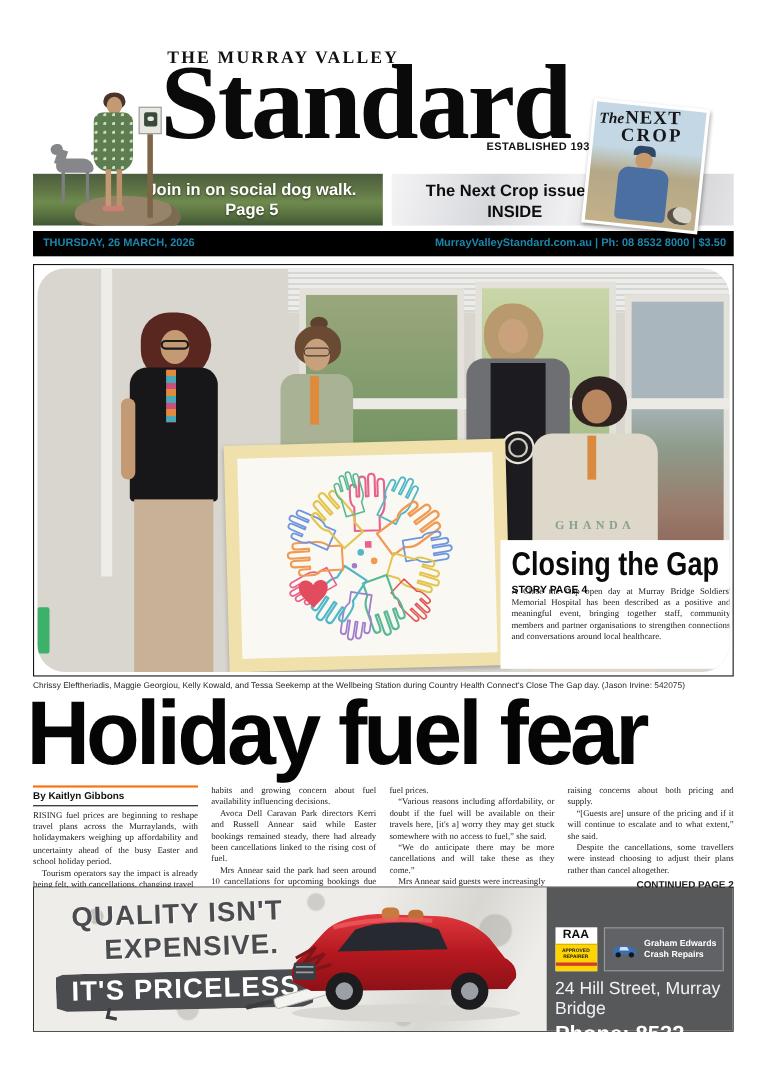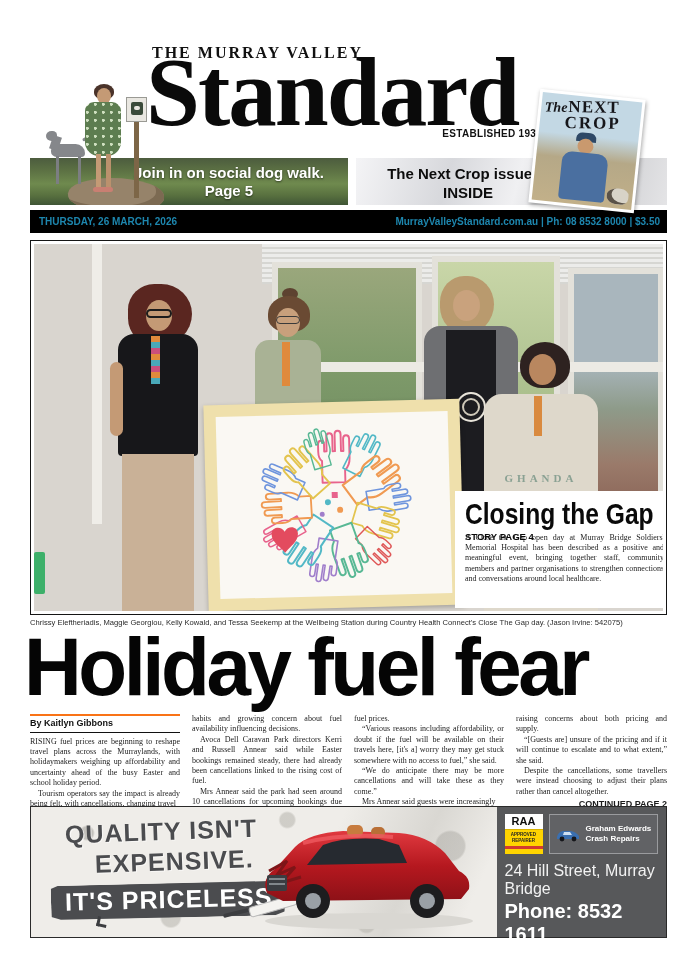--- a/index.html
+++ b/index.html
@@ -68,21 +68,21 @@
 
   
   .datebar{position:absolute;left:30px;top:210px;width:637px;height:23px;background:#000000;
      color:#1d86ae;font-weight:bold;font-size:10px;}
   .datebar .d-left{position:absolute;left:9px;top:6px;}
   .datebar .d-right{position:absolute;right:7px;top:6px;}
 
   
   .photo-frame{position:absolute;left:30px;top:240px;width:637px;height:375px;border:1.5px solid #151515;
      background:#fff;padding:3px;}
-  .scene{position:relative;width:100%;height:100%;background:#d9d5cf;overflow:hidden;}
+  .scene{position:relative;width:100%;height:100%;background:#d9d5cf;overflow:hidden;border-radius:25px;}
   .scene div{position:absolute;}
   .door-frame{left:58px;top:0;width:10px;height:280px;background:#efede8;}
   .win-blinds{left:228px;top:0;width:402px;height:40px;
      background:repeating-linear-gradient(180deg,#ececea 0 3px,#d6d6d2 3px 5px);}
   .win-a{left:238px;top:18px;width:150px;height:216px;border:6px solid #e3e1da;
      background:linear-gradient(180deg,#9aa77c,#7e9a6a 50%,#6d8a5e);}
   .win-b{left:398px;top:12px;width:128px;height:224px;border:6px solid #e3e1da;
      background:linear-gradient(180deg,#c9d6a8,#9ab37e);}
   .win-c{left:534px;top:24px;width:96px;height:236px;border:6px solid #e3e1da;
      background:linear-gradient(180deg,#a9b6bd 0%,#a9b6bd 40%,#8e9b8a 60%,#9a7a6a 85%,#8e6a5c 100%);}
@@ -165,21 +165,21 @@
   .slog3{position:absolute;left:20px;top:76px;background:#4b4c4f;color:#fff;font-weight:bold;
      font-size:25px;letter-spacing:1px;padding:2px 14px 4px 14px;transform:rotate(-1.5deg);
      clip-path:polygon(0 8%,3% 0,97% 2%,100% 12%,99% 90%,95% 100%,4% 97%,0 88%);}
   .car-wrap{position:absolute;right:2px;top:2px;width:252px;height:126px;}
   .mark1{position:absolute;left:66px;top:110px;width:10px;height:10px;border-left:3px solid #3c3d40;
      border-bottom:3px solid #3c3d40;transform:rotate(12deg);}
   .mark2{position:absolute;left:192px;top:104px;width:26px;height:4px;background:#3c3d40;transform:rotate(-14deg);border-radius:2px;}
 
   .dealer{position:relative;width:170px;height:100%;background:#57585a;color:#fff;padding:7px 8px;
      box-sizing:border-box;font-family:"Liberation Sans",sans-serif;}
-  .d-row1{display:flex;gap:6px;align-items:flex-start;}
+  .d-row1{display:flex;gap:6px;align-items:flex-start;margin-top:29px;}
   .raa{width:38px;height:40px;background:#fff;overflow:hidden;flex:0 0 38px;}
   .raa-top{height:15px;color:#0d0d0d;font-weight:bold;font-size:11px;text-align:center;line-height:15px;}
   .raa-bot{height:25px;background:#ffd400;color:#222;font-size:4.5px;font-weight:bold;text-align:center;
      line-height:1.3;padding-top:2px;border-top:1px solid #d8b200;}
   .raa-strip{height:3px;background:#d23b2f;margin-top:2px;}
   .ge-box{flex:1;height:40px;border:1.5px solid #9a9b9e;background:#616265;display:flex;align-items:center;
      gap:5px;padding:0 5px;}
   .ge-text{font-weight:bold;font-size:8px;line-height:1.25;color:#fff;}
   .d-address{margin-top:8px;font-size:16px;color:#f2f2f2;}
   .d-phone{margin-top:2px;font-size:20px;font-weight:bold;}

